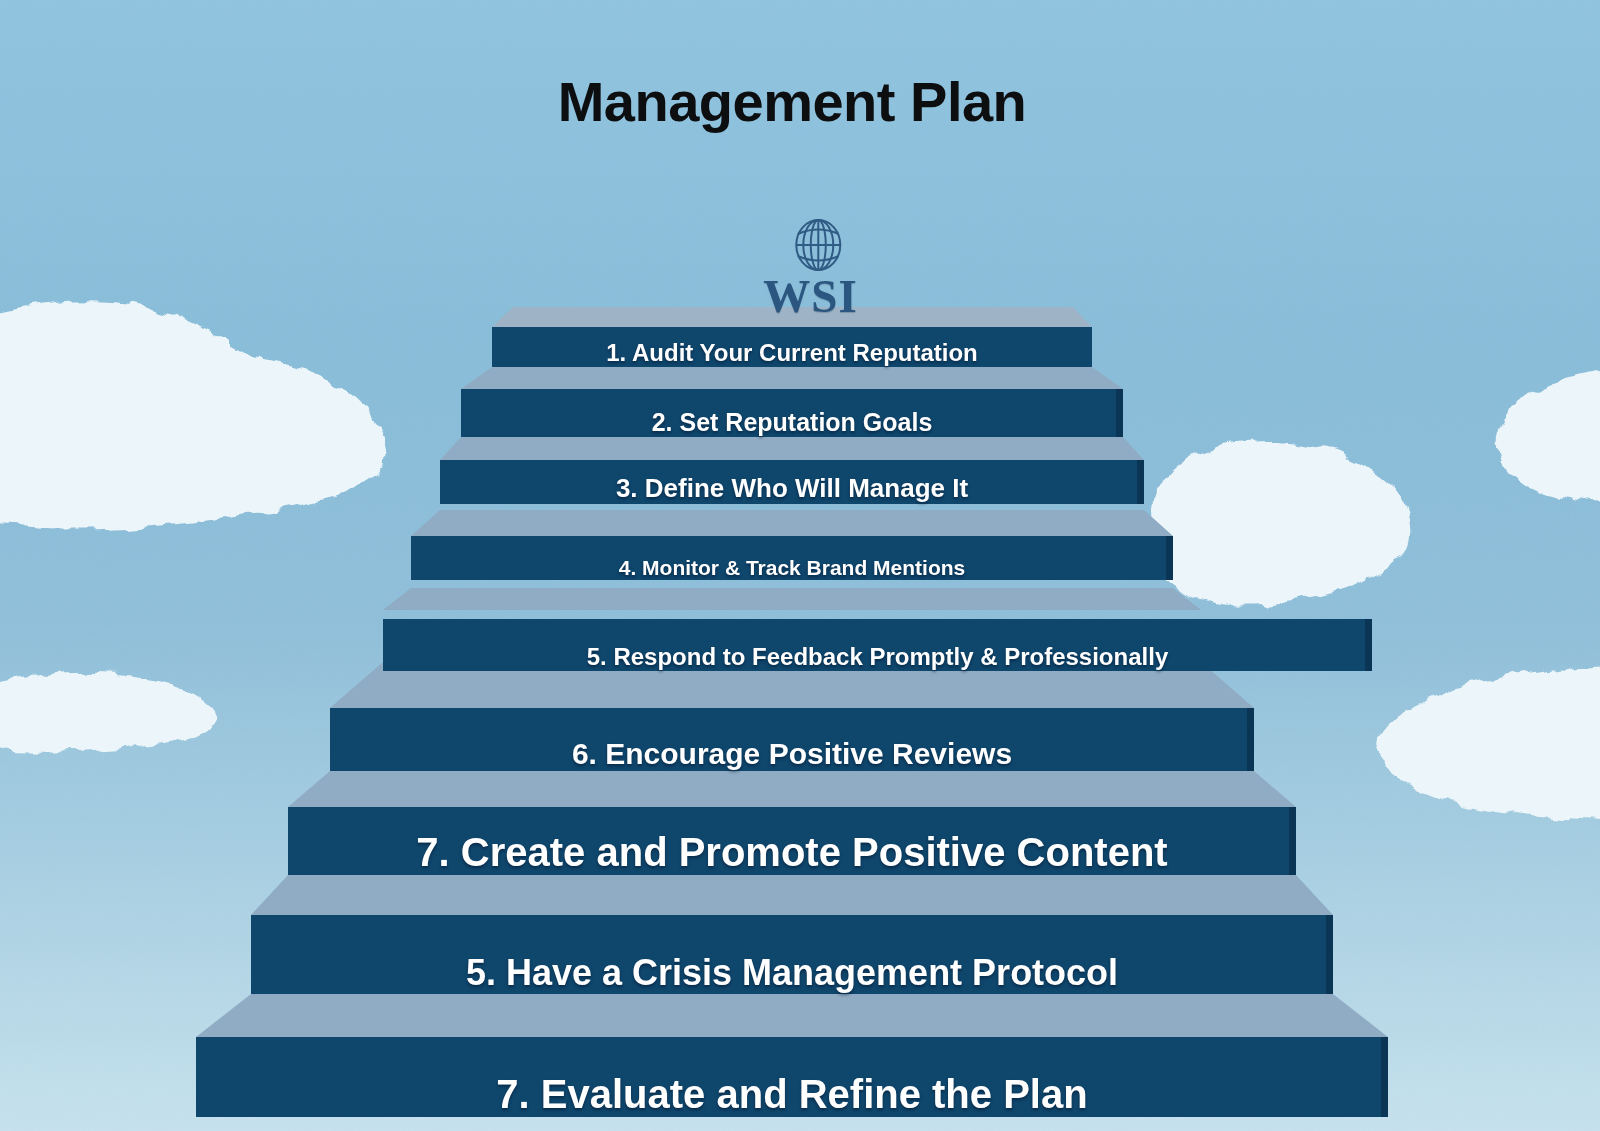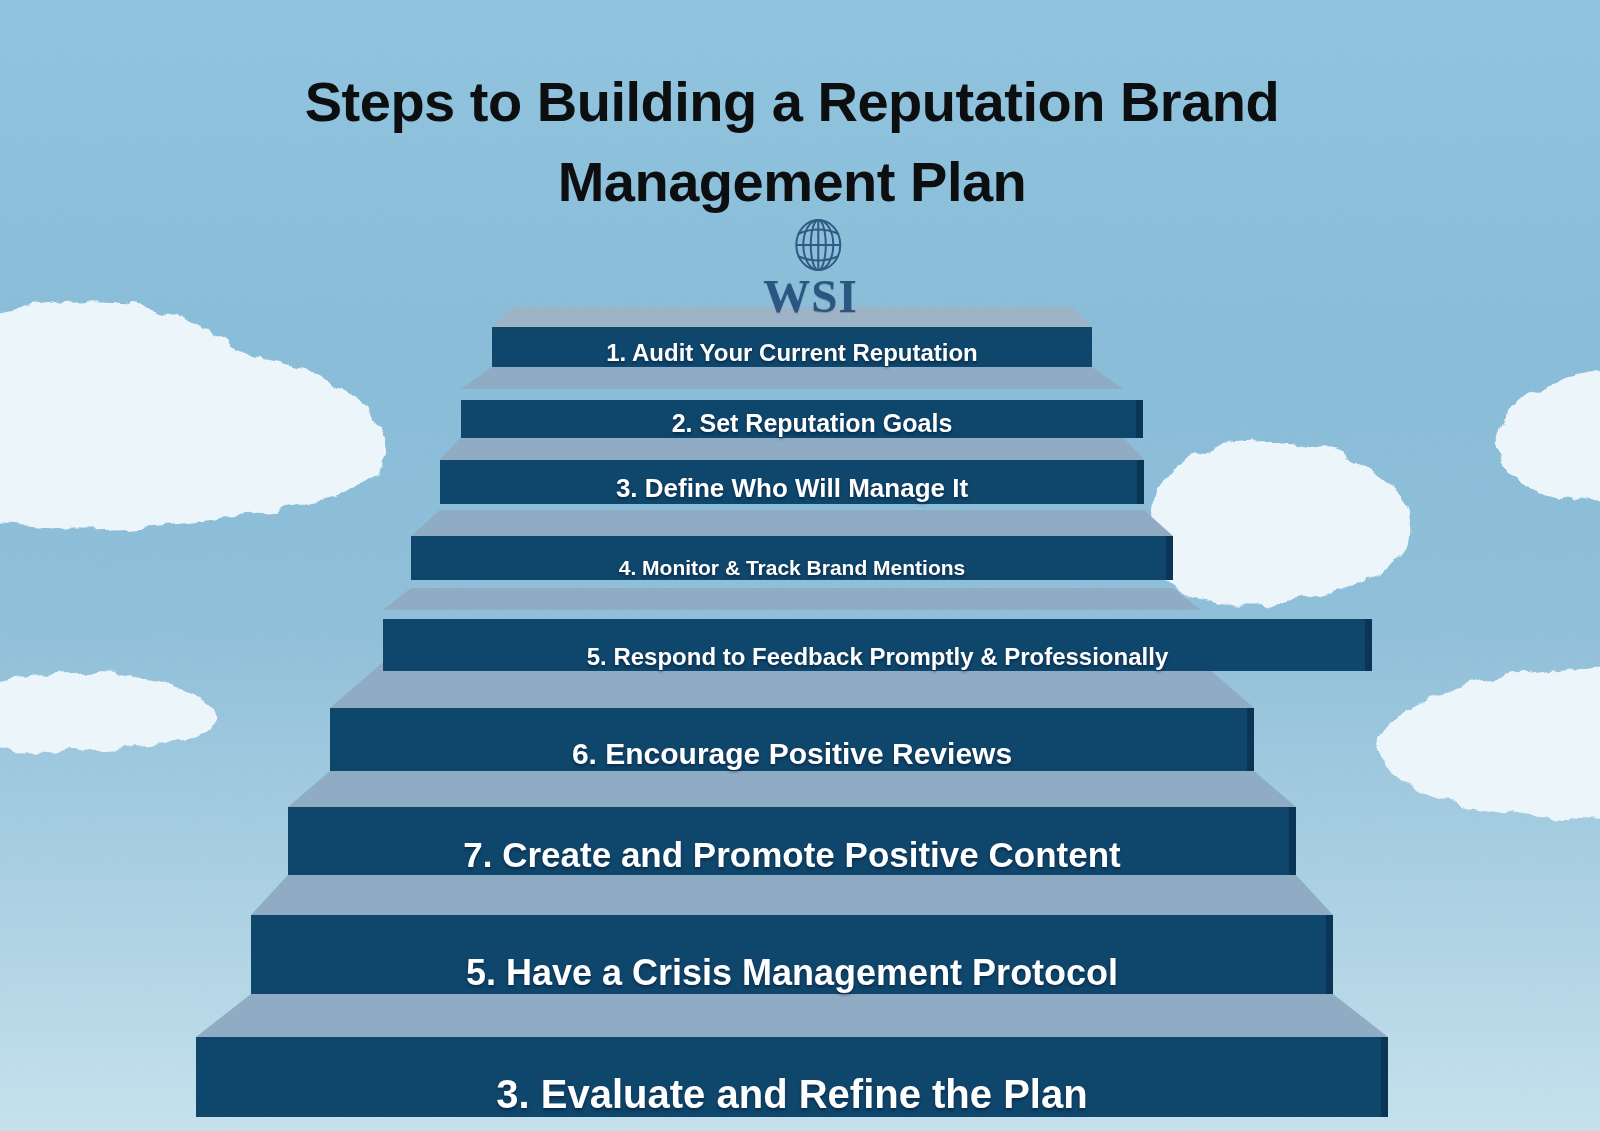--- a/index.html
+++ b/index.html
@@ -81,21 +81,20 @@
         <polygon points="440,510 1144,510 1173,536 411,536" fill="#8FACC4"></polygon>
         <polygon points="411,588 1173,588 1201,610 383,610" fill="#8FACC4"></polygon>
         <polygon points="383,662 1201,662 1254,708 330,708" fill="#8FACC4"></polygon>
         <polygon points="330,771 1254,771 1296,807 288,807" fill="#8FACC4"></polygon>
         <polygon points="288,875 1296,875 1333,915 251,915" fill="#8FACC4"></polygon>
         <polygon points="251,994 1333,994 1388,1037 196,1037" fill="#8FACC4"></polygon>
       </g>
   </svg>
 
   <div class="title-wrap">
-    <div>Steps to Building a Reputation Brand</div>
     <div>Management Plan</div>
   </div>
 
   <div class="logo">
     <svg class="globe" viewBox="0 0 52 56">
       <g fill="none" stroke="#2F5B84" stroke-width="2">
         <ellipse cx="26" cy="28" rx="22" ry="25"></ellipse>
         <ellipse cx="26" cy="28" rx="15" ry="25"></ellipse>
         <ellipse cx="26" cy="28" rx="7.5" ry="25"></ellipse>
         <line x1="26" y1="3" x2="26" y2="53"></line>
@@ -104,39 +103,39 @@
         <path d="M 5.5 39 Q 26 48 46.5 39"></path>
       </g>
     </svg>
     <span class="logo-text">WSI</span>
   </div>
 
   <div id="risers">
       <div class="riser first" style="left: 492px; top: 327px; width: 600px; height: 40px; font-size: 24px;">
         <span>1. Audit Your Current Reputation</span>
       </div>
-      <div class="riser" style="left: 461px; top: 400px; width: 662px; height: 38px; font-size: 25px; padding-left: 20px;">
+      <div class="riser" style="left: 461px; top: 389px; width: 662px; height: 48px; font-size: 25px;">
         <span>2. Set Reputation Goals</span>
       </div>
       <div class="riser" style="left: 440px; top: 460px; width: 704px; height: 44px; font-size: 26px;">
         <span>3. Define Who Will Manage It</span>
       </div>
       <div class="riser" style="left: 411px; top: 536px; width: 762px; height: 44px; font-size: 21px;">
         <span>4. Monitor &amp; Track Brand Mentions</span>
       </div>
       <div class="riser" style="left: 383px; top: 619px; width: 989px; height: 52px; font-size: 24px;">
         <span>5. Respond to Feedback Promptly &amp; Professionally</span>
       </div>
       <div class="riser" style="left: 330px; top: 708px; width: 924px; height: 63px; font-size: 30px;">
         <span>6. Encourage Positive Reviews</span>
       </div>
-      <div class="riser" style="left: 288px; top: 807px; width: 1008px; height: 68px; font-size: 35px;">
+      <div class="riser" style="left: 288px; top: 807px; width: 1008px; height: 68px; font-size: 40px;">
         <span>7. Create and Promote Positive Content</span>
       </div>
       <div class="riser" style="left: 251px; top: 915px; width: 1082px; height: 79px; font-size: 36px;">
         <span>5. Have a Crisis Management Protocol</span>
       </div>
       <div class="riser" style="left: 196px; top: 1037px; width: 1192px; height: 80px; font-size: 40px;">
-        <span>3. Evaluate and Refine the Plan</span>
+        <span>7. Evaluate and Refine the Plan</span>
       </div>
     </div>
 
 </div>
 
 </body></html>

